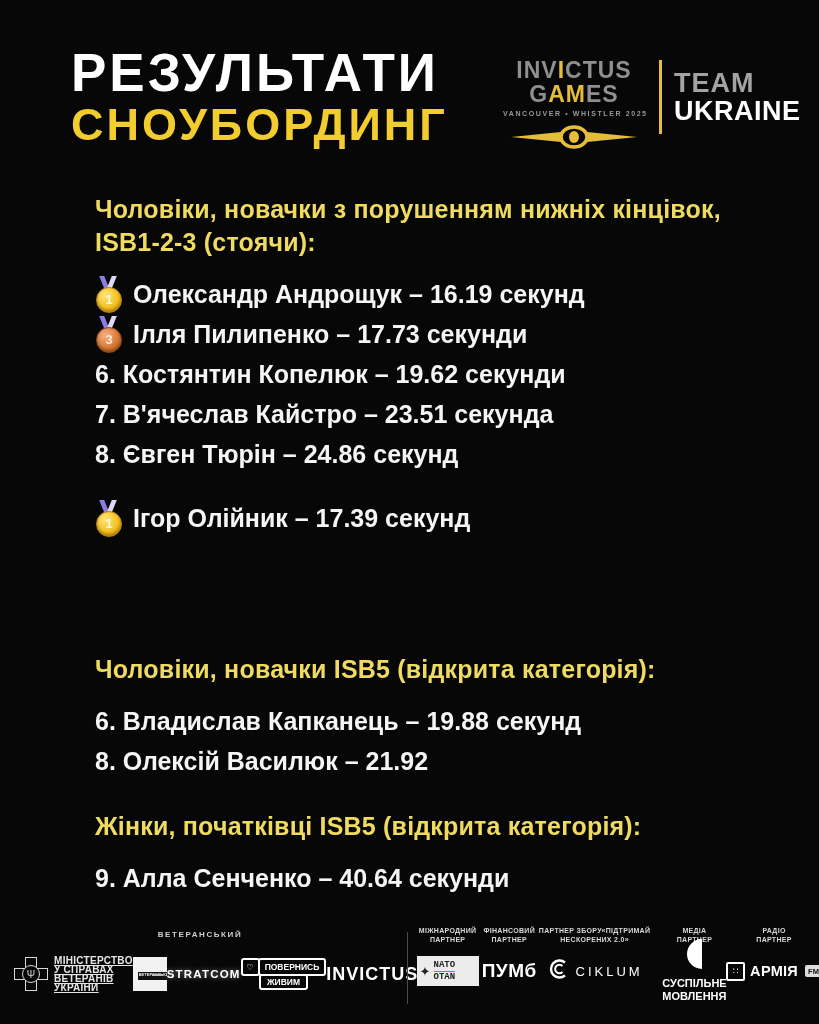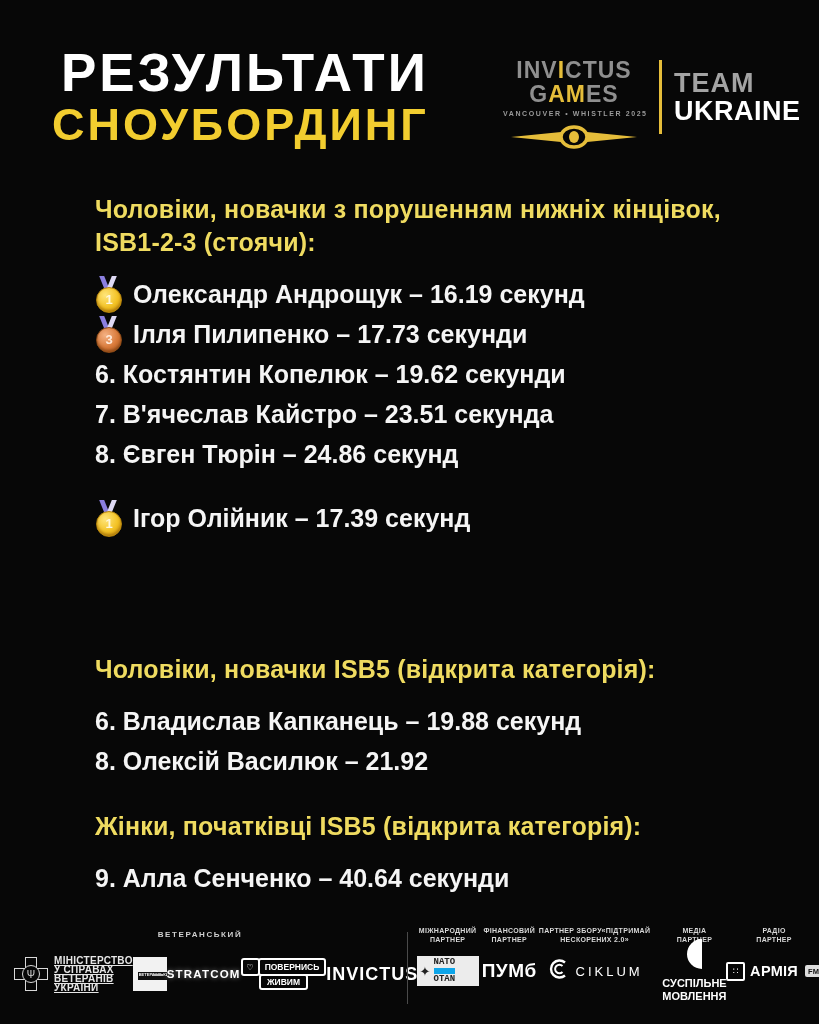--- a/index.html
+++ b/index.html
@@ -4,21 +4,21 @@
 <style>
   html,body { margin:0; padding:0; background:#000; }
   .poster {
     position:relative; width:819px; height:1024px;
     background:#070707; overflow:hidden;
     font-family:"Liberation Sans", sans-serif;
     -webkit-font-smoothing:antialiased;
   }
 
   
-  .titles { position:absolute; left:52px; top:44px;text-align:right; }
+  .titles { position:absolute; left:71px; top:44px; }
   .title-main { color:#ffffff; font-size:53px; font-weight:900; letter-spacing:3px; line-height:58px; }
   .title-sub  { color:#f2cd2f; font-size:45px; font-weight:900; letter-spacing:3px; line-height:46px; }
 
   .logo-group { position:absolute; left:503px; top:58px; display:flex; align-items:flex-start; }
   .ig-logo { width:142px; text-align:center; }
   .ig-line { font-size:23px; font-weight:800; color:#8f8f8f; letter-spacing:1px; line-height:24px; }
   .ig-line .hl { color:#e5bd3a; }
   .ig-sub { margin-top:4px; font-size:7px; font-weight:700; color:#9a9a9a; letter-spacing:1.6px; white-space:nowrap; }
   .ig-bird { margin-top:7px; height:26px; }
 
@@ -99,21 +99,21 @@
   .partners { position:absolute; left:412px; top:8px; width:401px; display:flex; justify-content:space-between; }
   .partner { text-align:center; }
   .p1 { width:72px; } .p2 { width:52px; } .p3 { width:120px; } .p4 { width:82px; } .p5 { width:78px; }
   .p-label { font-size:7px; font-weight:700; color:#d8d8d8; letter-spacing:0.3px; line-height:9px; height:20px;
     display:flex; flex-direction:column; justify-content:flex-start; }
   .p-logo { margin-top:8px; height:34px; display:flex; align-items:center; justify-content:center; }
 
   .nato-logo { background:#ececec; width:62px; height:30px; display:flex; align-items:center; padding:2px 3px; gap:3px; box-sizing:border-box; }
   .nato-star { color:#222; font-size:13px; line-height:13px; }
   .nato-words { display:flex; flex-direction:column; font-family:Liberation Mono, monospace; font-size:9px; font-weight:700; color:#222; line-height:11px;justify-content:flex-end; }
-  .nato-words .w2 { border-top:6px solid #0ea5e9; }
+  .nato-words .w2 { border-top:1px solid #0ea5e9; }
 
   .pumb { font-size:19px; font-weight:800; color:#ffffff; letter-spacing:0.5px; }
 
   .ciklum { display:flex; align-items:center; gap:7px; color:#fff; }
   .ciklum-text { font-size:13px; letter-spacing:3px; font-weight:400; }
 
   .susp { display:flex; align-items:center; gap:8px; color:#fff;flex-direction:column; }
   .susp-icon { width:15px; height:30px; background:#fff; border-radius:15px 0 0 15px; }
   .susp-text { font-size:11px; font-weight:800; line-height:13px; text-align:left; }
 

